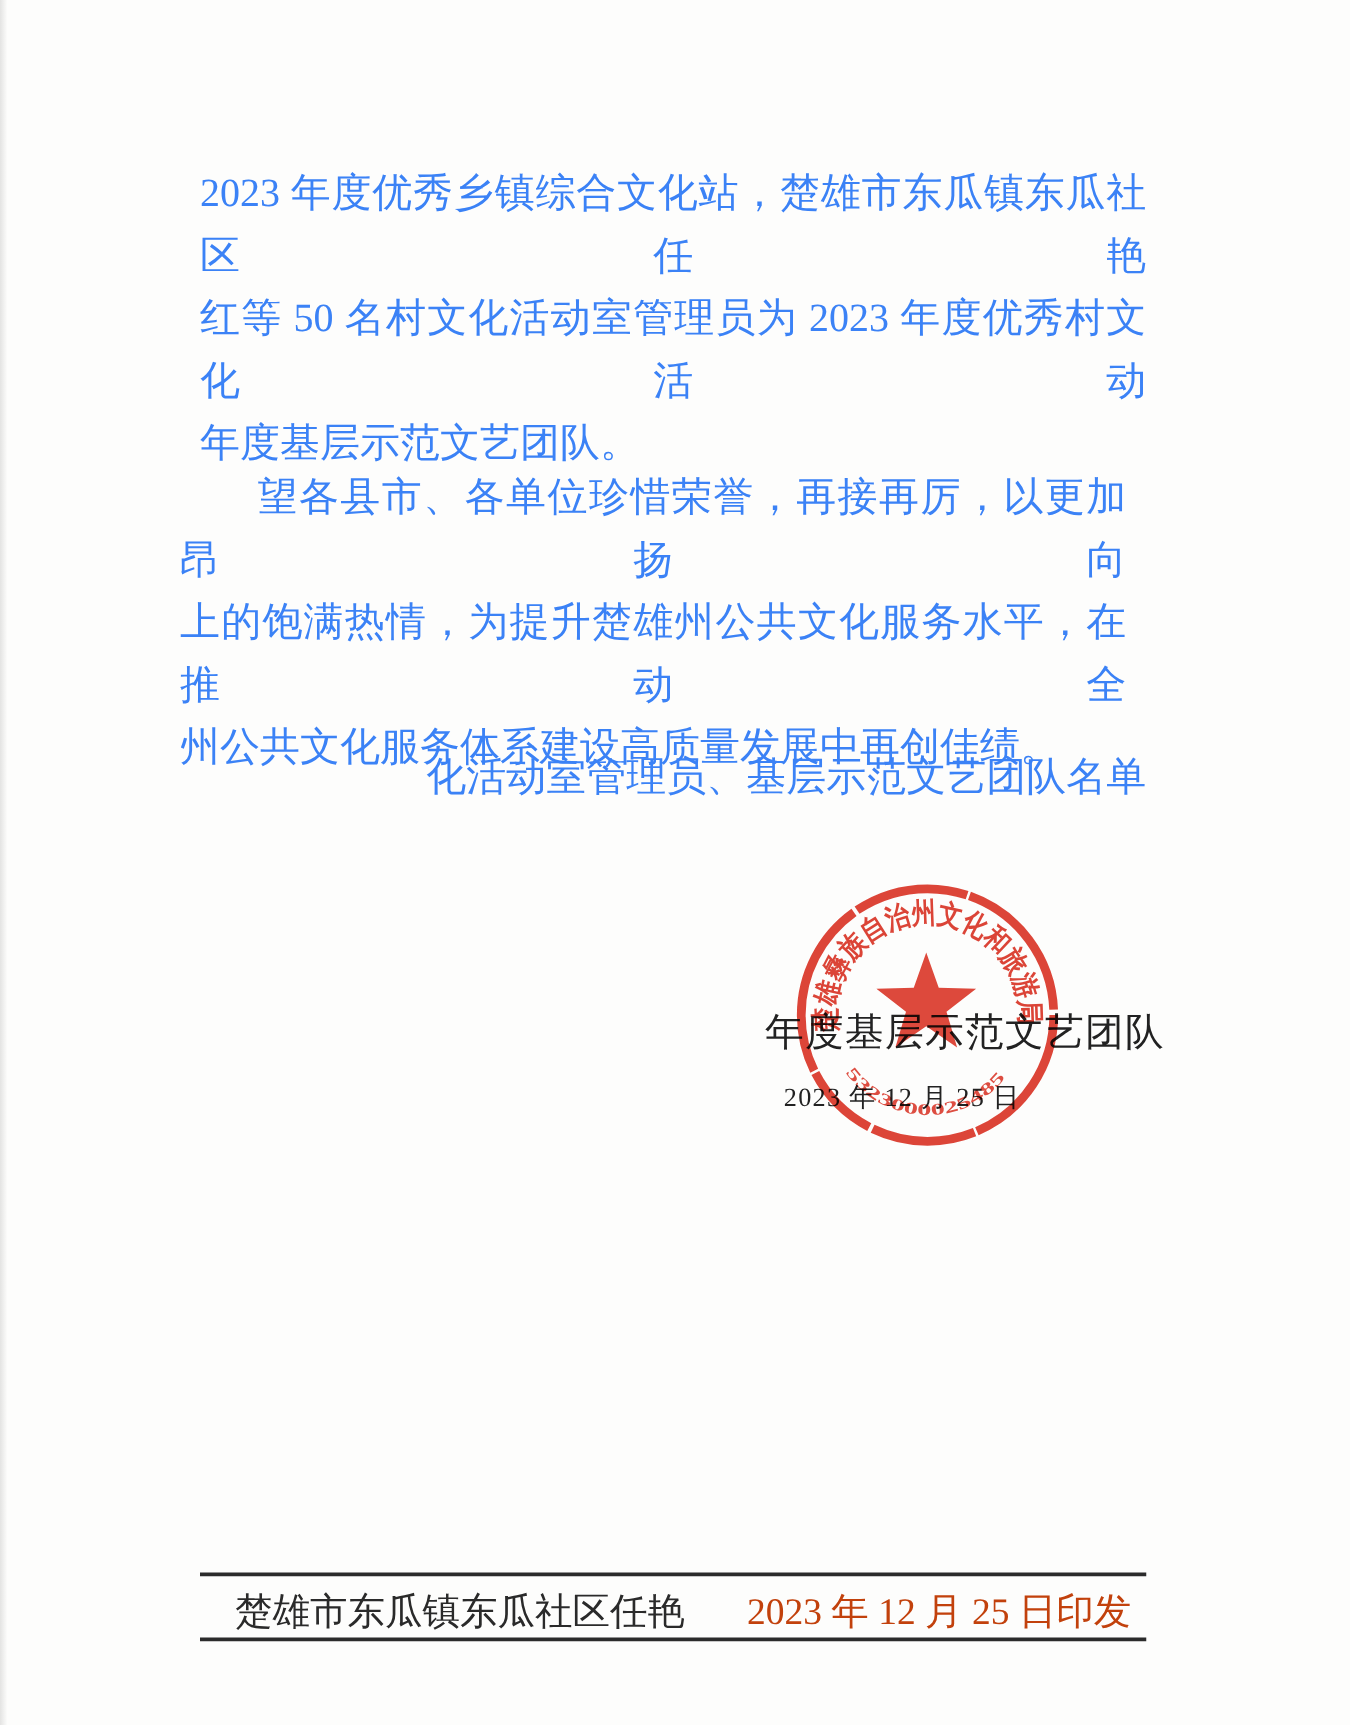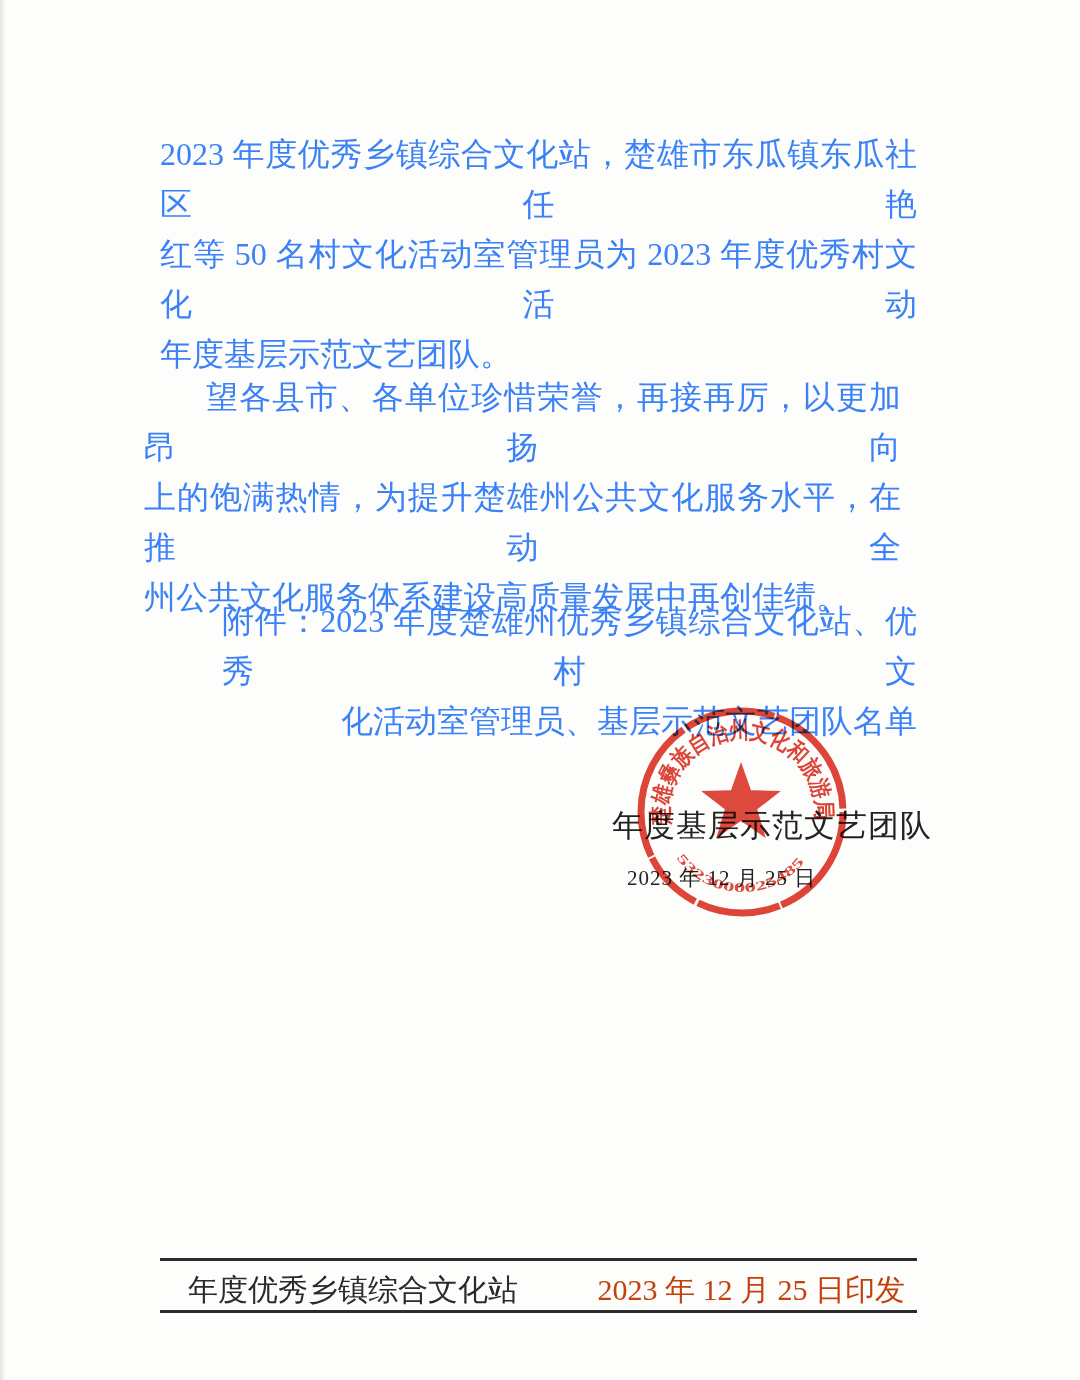--- a/index.html
+++ b/index.html
@@ -49,21 +49,20 @@
   <span class="line">年度基层示范文艺团队。</span>
 </div>
 
 <div id="para2" class="bodytext">
   <span class="line j indent1">望各县市、各单位珍惜荣誉，再接再厉，以更加昂扬向</span>
   <span class="line j">上的饱满热情，为提升楚雄州公共文化服务水平，在推动全</span>
   <span class="line">州公共文化服务体系建设高质量发展中再创佳绩。</span>
 </div>
 
 <div id="attachment" class="bodytext">
-  <span class="line j">附件：2023 年度楚雄州优秀乡镇综合文化站、优秀村文</span>
   <span class="line line2">化活动室管理员、基层示范文艺团队名单</span>
 </div>
 
 <div id="sig-issuer">年度基层示范文艺团队</div>
 <div id="sig-date">2023 年 12 月 25 日</div>
 
 <svg id="seal" viewBox="0 0 250 250" xmlns="http://www.w3.org/2000/svg">
 
   <circle cx="125" cy="125" r="101" fill="none" stroke="#d92a1b" stroke-width="7" stroke-dasharray="118 2 84 3 62 2 142 3 92 2 120 5" opacity="0.95"></circle>
 
@@ -76,15 +75,15 @@
   <text fill="#d92a1b" font-size="23" font-weight="bold" textLength="252" lengthAdjust="spacingAndGlyphs" opacity="0.95">
     <textPath href="#arcTop">楚雄彝族自治州文化和旅游局</textPath>
   </text>
 
   <text fill="#d92a1b" font-size="13" font-weight="bold" textLength="148" lengthAdjust="spacingAndGlyphs" opacity="0.9">
     <textPath href="#arcBottom">5323000025485</textPath>
   </text>
 </svg>
 
 <div id="footer-rule-top" class="footer-rule"></div>
-<div id="footer-office">年度优秀乡镇综合文化站</div>
+<div id="footer-office">楚雄市东瓜镇东瓜社区任艳</div>
 <div id="footer-date">2023 年 12 月 25 日印发</div>
 <div id="footer-rule-bottom" class="footer-rule"></div>
 
 </body></html>

